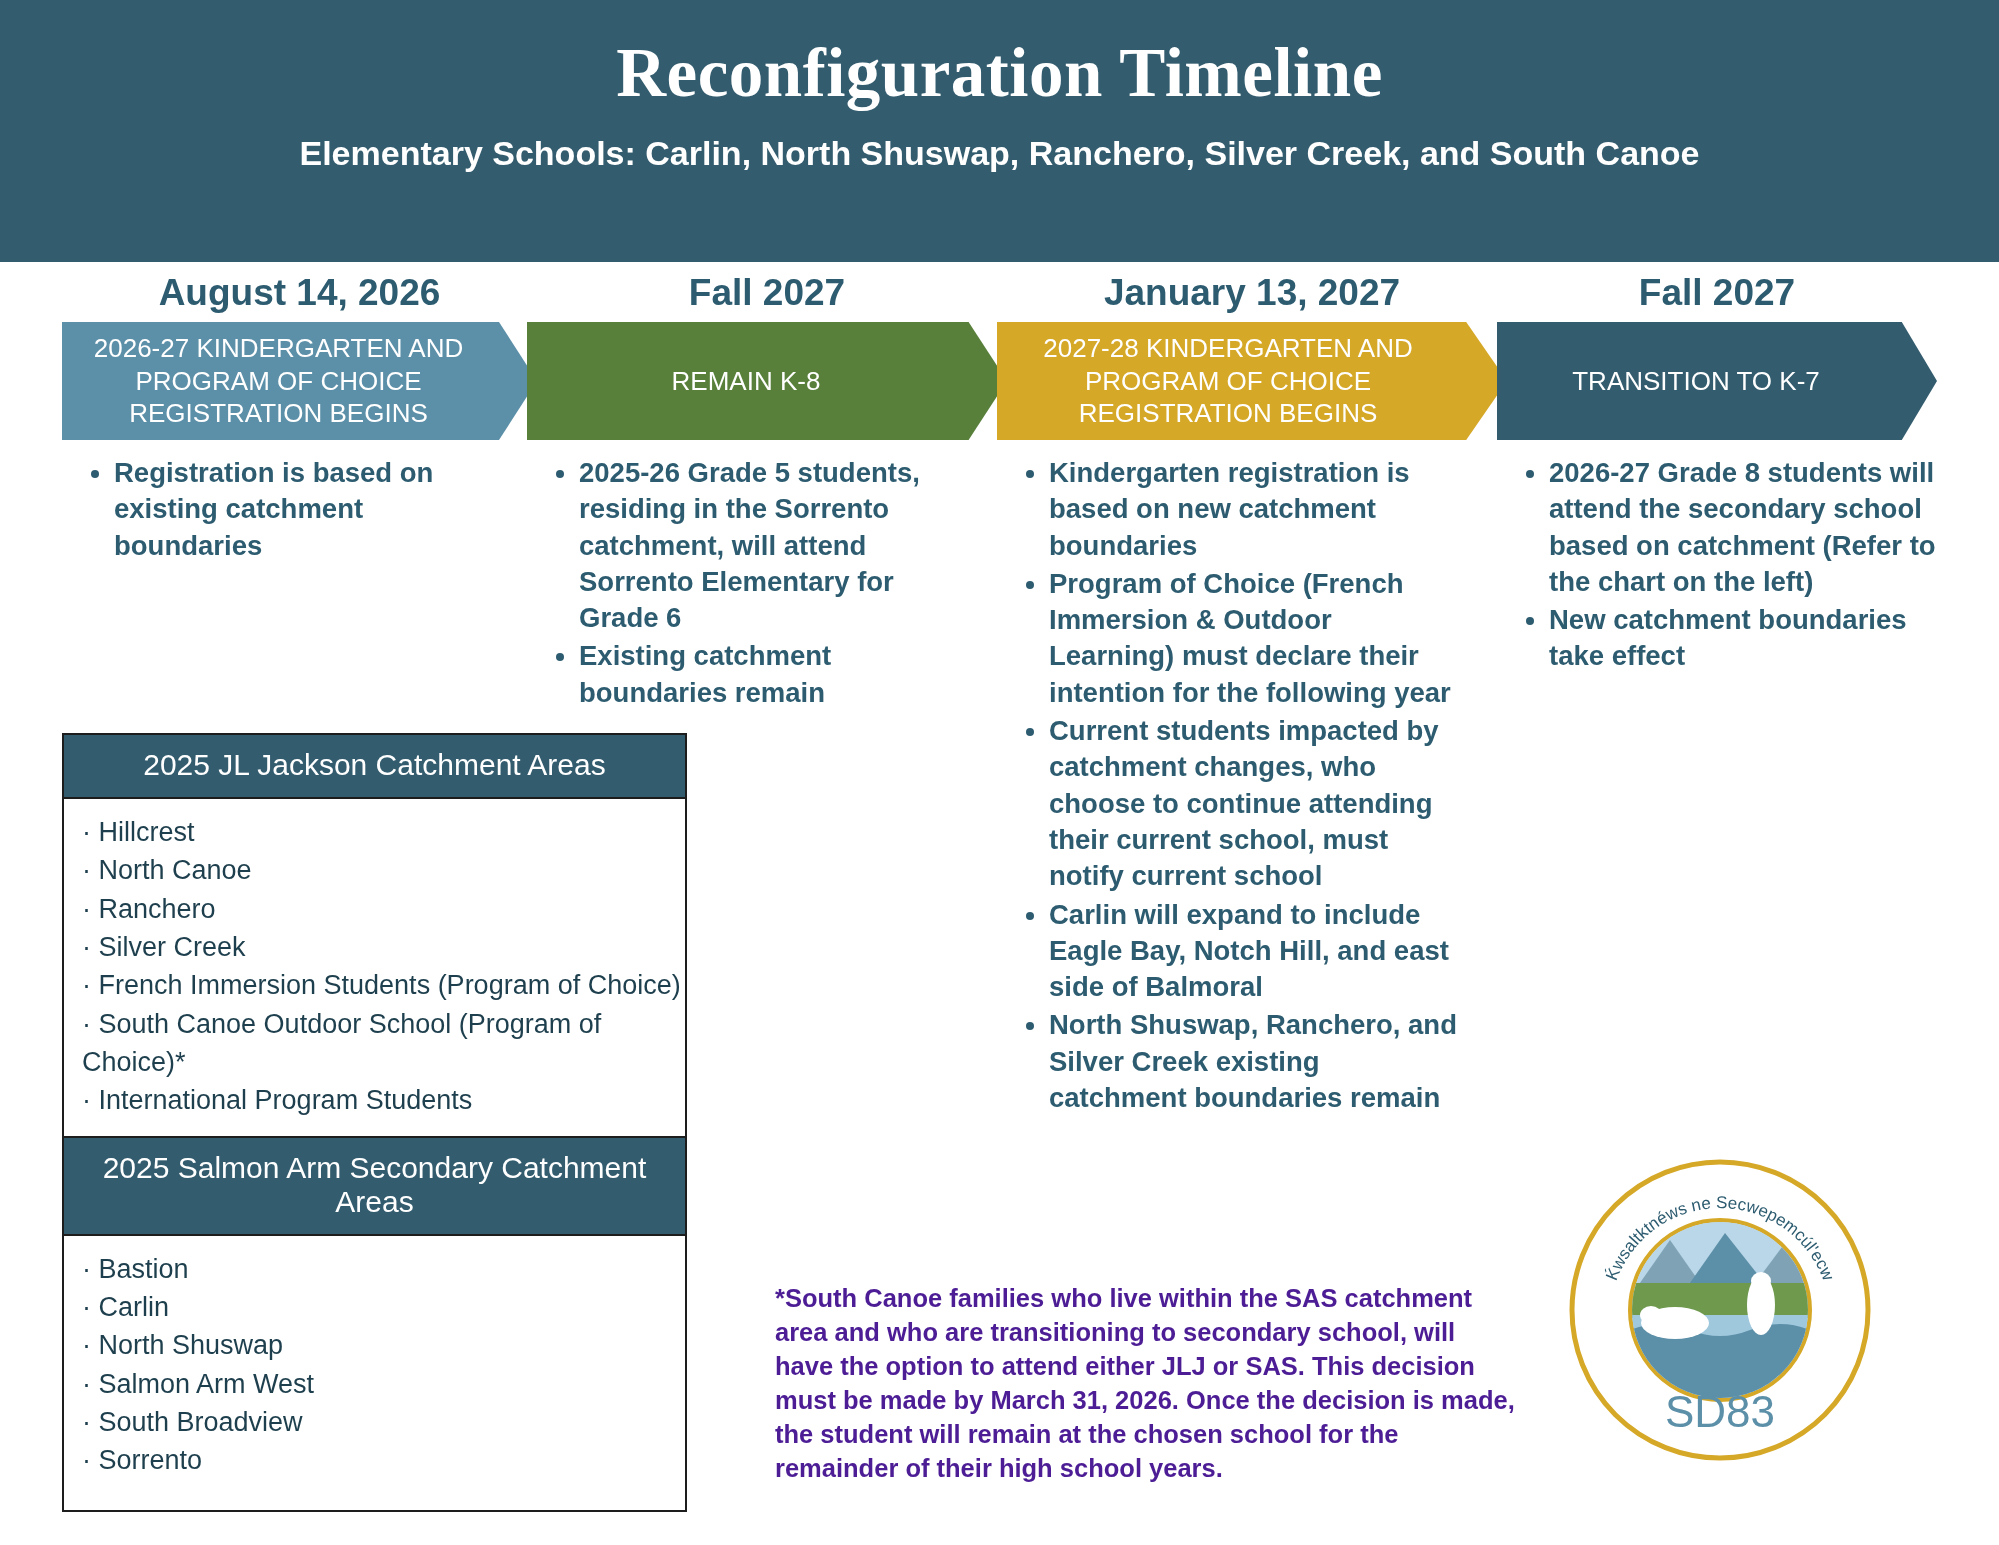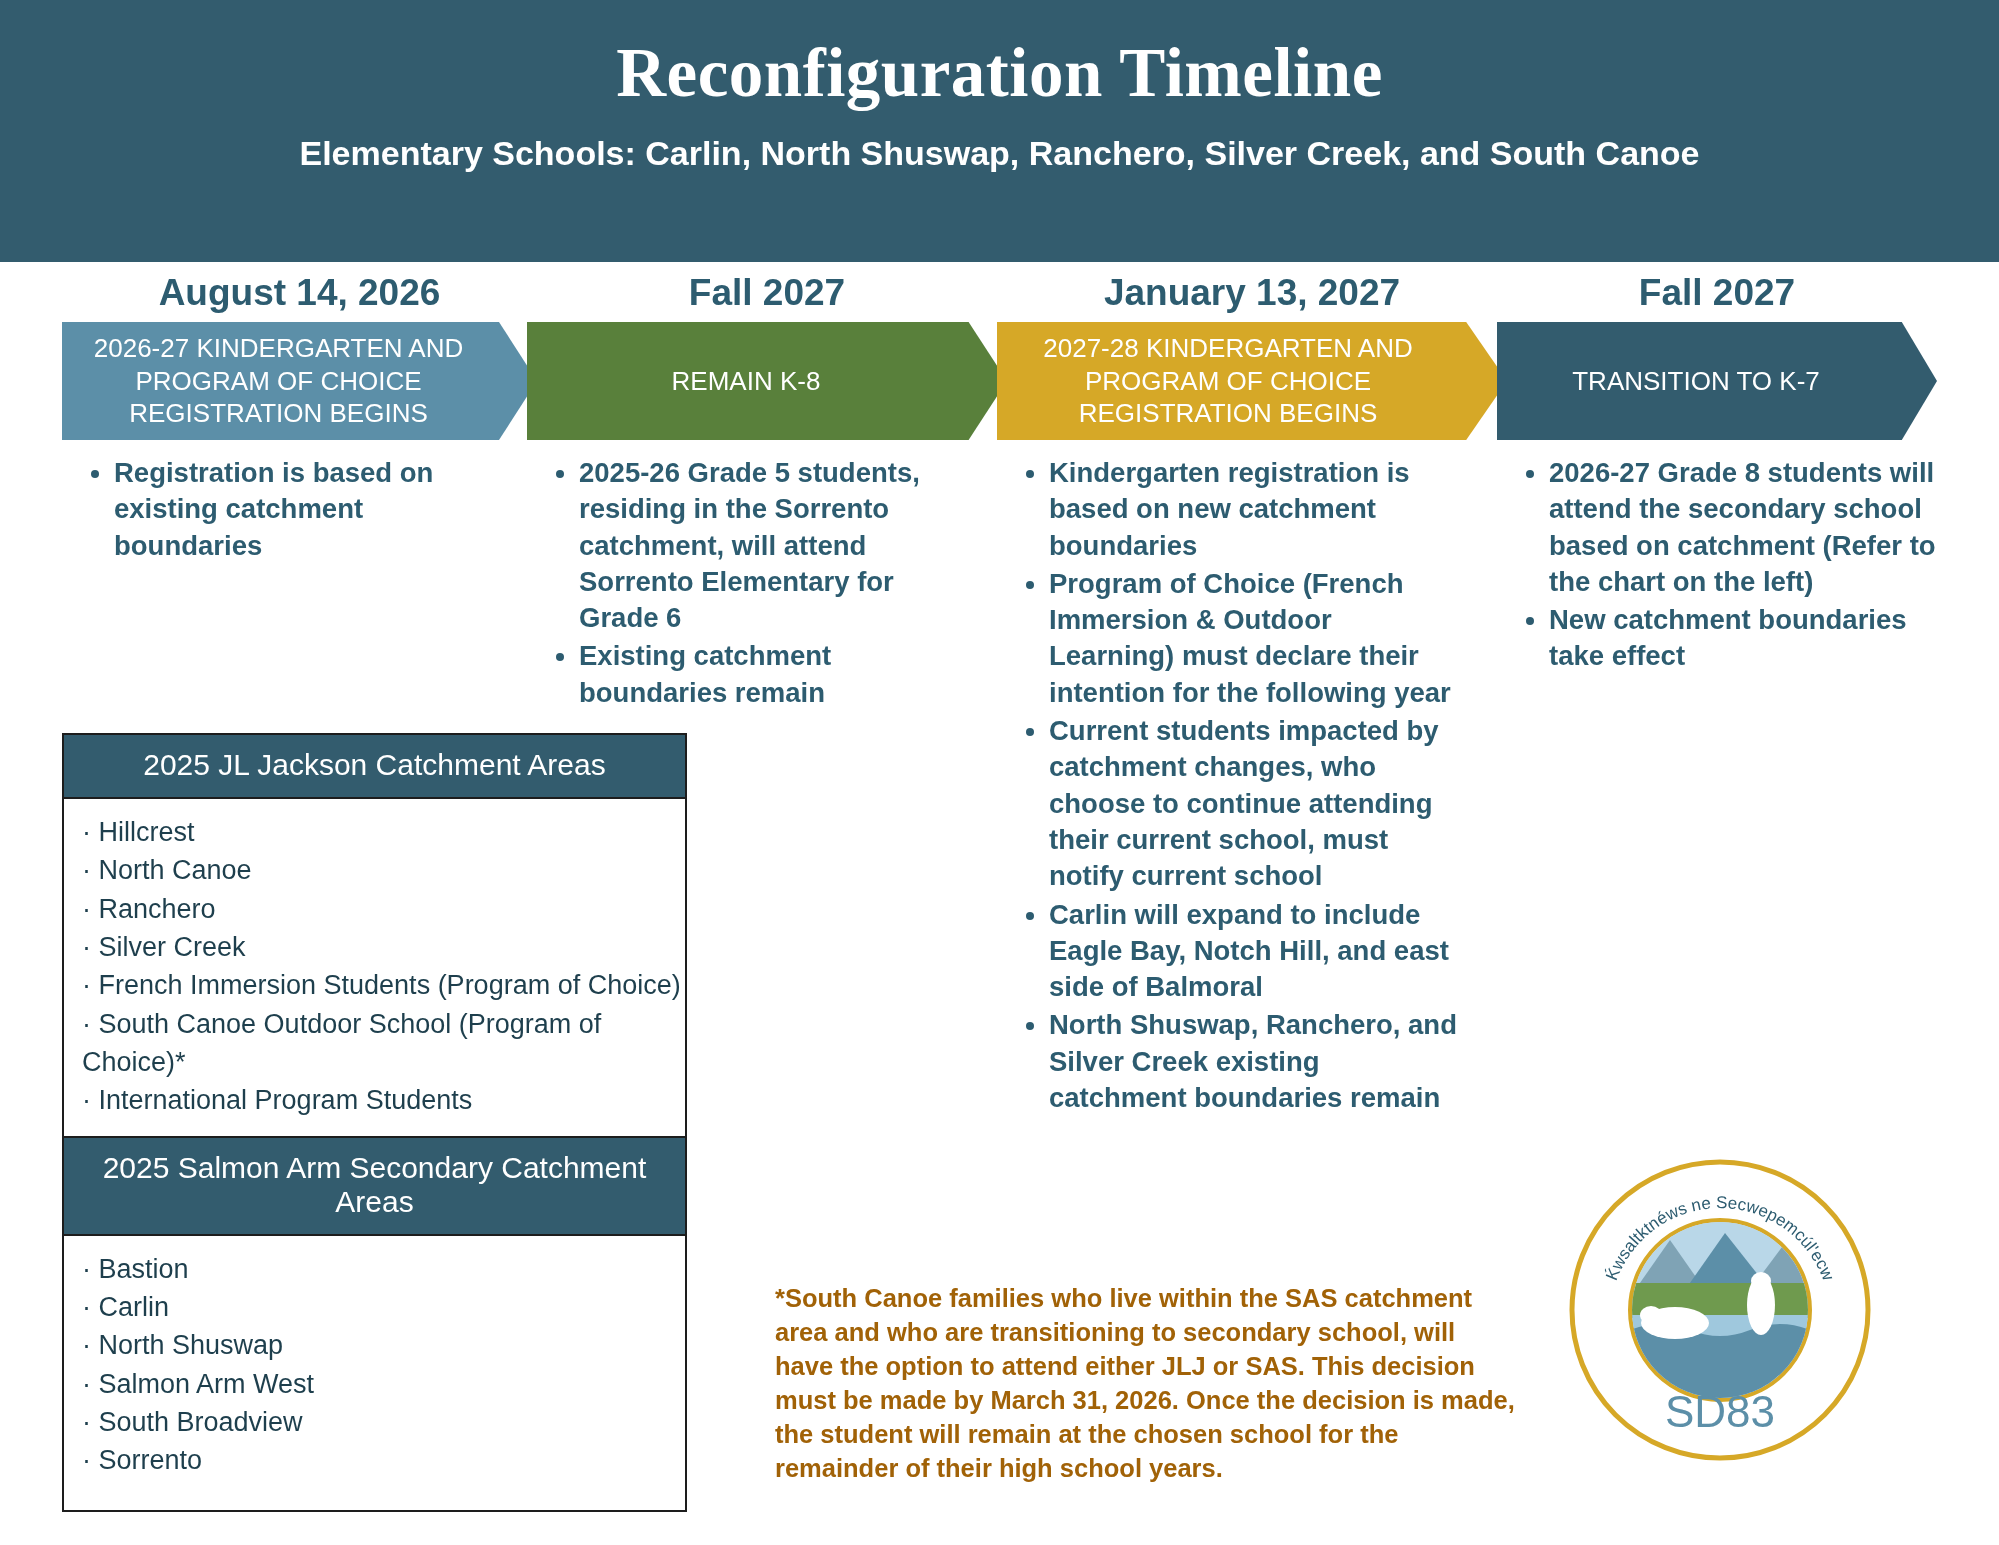--- a/index.html
+++ b/index.html
@@ -151,21 +151,21 @@
 
   
   .footnote {
     position: absolute;
     left: 775px;
     top: 1282px;
     width: 740px;
     font-weight: bold;
     font-size: 25.5px;
     line-height: 1.33;
-    color: #a16207;
+    color: #4c1d95;
   }
 
   
   .logo {
     position: absolute;
     left: 1565px;
     top: 1155px;
     width: 310px;
     height: 310px;
   }

